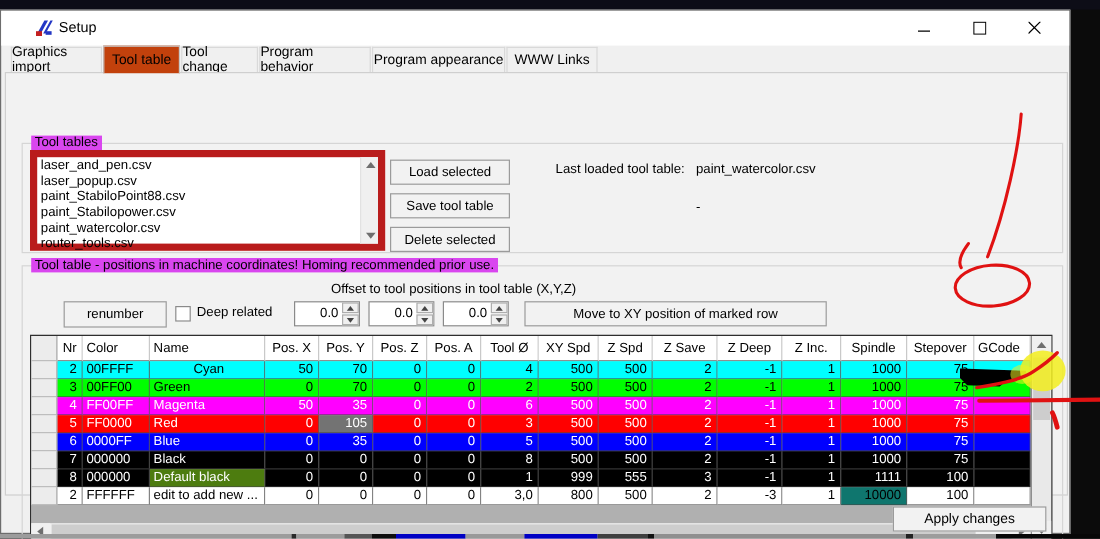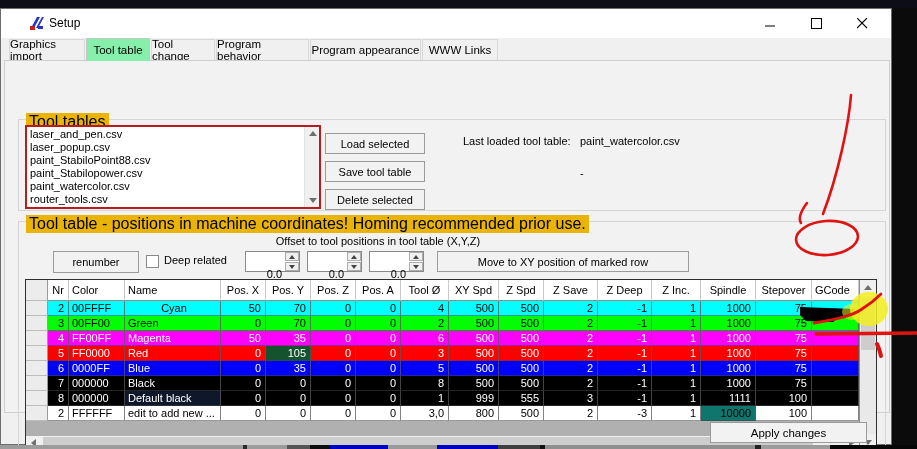--- a/index.html
+++ b/index.html
@@ -7,37 +7,37 @@
           font-family:"Liberation Sans",sans-serif;-webkit-font-smoothing:antialiased;}
   .abs{position:absolute;}
   
   #win{position:absolute;left:0;top:8px;width:892px;height:437px;background:#f0f0f0;border:1px solid #6d6d6d;box-sizing:border-box;}
   #titlebar{position:absolute;left:0;top:0;width:100%;height:29px;background:#ffffff;}
   #title-text{position:absolute;left:48px;top:7px;font-size:12px;color:#000;}
   .capbtn{position:absolute;top:0;width:46px;height:29px;display:flex;align-items:center;justify-content:center;cursor:default;}
   
   .tab{position:absolute;top:30px;height:21px;background:#f0f0f0;border:1px solid #d9d9d9;border-bottom:none;box-sizing:border-box;
        font-size:11.5px;color:#000;display:flex;align-items:center;justify-content:center;}
-  .tab.active{top:29px;height:23px;background:#86efac;border-color:#c6c6c6;z-index:3;}
+  .tab.active{top:29px;height:23px;background:#c2410c;border-color:#c6c6c6;z-index:3;}
   #tabpage{position:absolute;left:3px;top:51px;width:886px;height:353px;background:#f2f2f2;border:1px solid #cfcfcf;box-sizing:border-box;}
   
   .groupbox{position:absolute;border:1px solid #d5d5d5;box-sizing:border-box;}
-  .grouplabel{position:absolute;background:#eab308;font-size:16px;color:#000;padding:0 3px;white-space:nowrap;}
-  
-  #listbox{position:absolute;left:20px;top:64px;width:296px;height:84px;background:#fff;border:2px solid #b91c1c;box-sizing:border-box;}
+  .grouplabel{position:absolute;background:#d946ef;font-size:11px;color:#000;padding:0 3px;white-space:nowrap;}
+  
+  #listbox{position:absolute;left:20px;top:64px;width:296px;height:84px;background:#fff;border:6px solid #b91c1c;box-sizing:border-box;}
   .lb-item{font-size:11px;color:#000;line-height:13px;padding-left:3px;white-space:nowrap;}
   .sb-v{position:absolute;right:0;top:0;width:15px;height:100%;background:#f0f0f0;border-left:1px solid #e2e2e2;box-sizing:border-box;}
   .tri{width:0;height:0;position:absolute;}
   
   .btn{position:absolute;background:#f2f2f2;border:1px solid #9b9b9b;box-sizing:border-box;font-size:11px;color:#000;
        display:flex;align-items:center;justify-content:center;cursor:default;}
   .label{position:absolute;font-size:11px;color:#000;white-space:nowrap;}
   
   .spin{position:absolute;width:55px;height:21px;background:#fff;border:1px solid #8a8a8a;box-sizing:border-box;}
-  .spin .val{position:absolute;right:17px;top:16px;font-size:11px;color:#000;}
+  .spin .val{position:absolute;right:17px;top:3px;font-size:11px;color:#000;}
   .spin .arrows{position:absolute;right:0;top:0;width:14px;height:100%;}
   .spin .ar{position:absolute;right:0;width:14px;height:9px;background:#f0f0f0;border:1px solid #adadad;box-sizing:border-box;}
   
   #grid{position:absolute;left:20px;top:218px;width:852px;height:172px;background:#b0b0b0;border:1px solid #2e2e2e;box-sizing:border-box;}
   .gh-cell{position:absolute;top:0;height:21px;background:#fff;border-right:1px solid #c9c9c9;border-bottom:1px solid #8f8f8f;
            box-sizing:border-box;font-size:11px;color:#000;display:flex;align-items:center;}
   .g-cell{position:absolute;height:15px;border-right:1px solid rgba(90,90,90,.75);border-bottom:1px solid rgba(70,70,70,.55);
           box-sizing:border-box;font-size:11px;line-height:14px;white-space:nowrap;overflow:hidden;}
   .g-rowhdr{background:#ececec;border-right:1px solid #9a9a9a;border-bottom:1px solid #bdbdbd;}
   #vscroll{position:absolute;right:0;top:0;width:17px;height:170px;background:#e9e9e9;border-left:1px solid #8f8f8f;box-sizing:border-box;}
@@ -243,21 +243,21 @@
               <div class="g-cell" style="left: 572px; top: 51px; width: 54px; background: rgb(255, 0, 255); color: rgb(255, 255, 255); text-align: right; padding-right: 4px; padding-left: 0px;">-1</div>
               <div class="g-cell" style="left: 626px; top: 51px; width: 49px; background: rgb(255, 0, 255); color: rgb(255, 255, 255); text-align: right; padding-right: 4px; padding-left: 0px;">1</div>
               <div class="g-cell" style="left: 675px; top: 51px; width: 55px; background: rgb(255, 0, 255); color: rgb(255, 255, 255); text-align: right; padding-right: 4px; padding-left: 0px;">1000</div>
               <div class="g-cell" style="left: 730px; top: 51px; width: 56px; background: rgb(255, 0, 255); color: rgb(255, 255, 255); text-align: right; padding-right: 4px; padding-left: 0px;">75</div>
               <div class="g-cell" style="left: 786px; top: 51px; width: 47px; background: rgb(255, 0, 255); color: rgb(255, 255, 255); text-align: left; padding-right: 0px; padding-left: 3px;"></div>
               <div class="g-cell g-rowhdr" style="left: 0px; top: 66px; width: 22px;"></div>
               <div class="g-cell" style="left: 22px; top: 66px; width: 21px; background: rgb(255, 0, 0); color: rgb(255, 255, 255); text-align: right; padding-right: 4px; padding-left: 0px;">5</div>
               <div class="g-cell" style="left: 43px; top: 66px; width: 56px; background: rgb(255, 0, 0); color: rgb(255, 255, 255); text-align: left; padding-right: 0px; padding-left: 3px;">FF0000</div>
               <div class="g-cell" style="left: 99px; top: 66px; width: 96px; background: rgb(255, 0, 0); color: rgb(255, 255, 255); text-align: left; padding-right: 0px; padding-left: 3px;">Red</div>
               <div class="g-cell" style="left: 195px; top: 66px; width: 45px; background: rgb(255, 0, 0); color: rgb(255, 255, 255); text-align: right; padding-right: 4px; padding-left: 0px;">0</div>
-              <div class="g-cell" style="left: 240px; top: 66px; width: 45px; background: #14532d; color: rgb(255, 255, 255); text-align: right; padding-right: 4px; padding-left: 0px;">105</div>
+              <div class="g-cell" style="left: 240px; top: 66px; width: 45px; background: #737373; color: rgb(255, 255, 255); text-align: right; padding-right: 4px; padding-left: 0px;">105</div>
               <div class="g-cell" style="left: 285px; top: 66px; width: 45px; background: rgb(255, 0, 0); color: rgb(255, 255, 255); text-align: right; padding-right: 4px; padding-left: 0px;">0</div>
               <div class="g-cell" style="left: 330px; top: 66px; width: 45px; background: rgb(255, 0, 0); color: rgb(255, 255, 255); text-align: right; padding-right: 4px; padding-left: 0px;">0</div>
               <div class="g-cell" style="left: 375px; top: 66px; width: 48px; background: rgb(255, 0, 0); color: rgb(255, 255, 255); text-align: right; padding-right: 4px; padding-left: 0px;">3</div>
               <div class="g-cell" style="left: 423px; top: 66px; width: 50px; background: rgb(255, 0, 0); color: rgb(255, 255, 255); text-align: right; padding-right: 4px; padding-left: 0px;">500</div>
               <div class="g-cell" style="left: 473px; top: 66px; width: 45px; background: rgb(255, 0, 0); color: rgb(255, 255, 255); text-align: right; padding-right: 4px; padding-left: 0px;">500</div>
               <div class="g-cell" style="left: 518px; top: 66px; width: 54px; background: rgb(255, 0, 0); color: rgb(255, 255, 255); text-align: right; padding-right: 4px; padding-left: 0px;">2</div>
               <div class="g-cell" style="left: 572px; top: 66px; width: 54px; background: rgb(255, 0, 0); color: rgb(255, 255, 255); text-align: right; padding-right: 4px; padding-left: 0px;">-1</div>
               <div class="g-cell" style="left: 626px; top: 66px; width: 49px; background: rgb(255, 0, 0); color: rgb(255, 255, 255); text-align: right; padding-right: 4px; padding-left: 0px;">1</div>
               <div class="g-cell" style="left: 675px; top: 66px; width: 55px; background: rgb(255, 0, 0); color: rgb(255, 255, 255); text-align: right; padding-right: 4px; padding-left: 0px;">1000</div>
               <div class="g-cell" style="left: 730px; top: 66px; width: 56px; background: rgb(255, 0, 0); color: rgb(255, 255, 255); text-align: right; padding-right: 4px; padding-left: 0px;">75</div>
@@ -292,21 +292,21 @@
               <div class="g-cell" style="left: 473px; top: 96px; width: 45px; background: rgb(0, 0, 0); color: rgb(255, 255, 255); text-align: right; padding-right: 4px; padding-left: 0px;">500</div>
               <div class="g-cell" style="left: 518px; top: 96px; width: 54px; background: rgb(0, 0, 0); color: rgb(255, 255, 255); text-align: right; padding-right: 4px; padding-left: 0px;">2</div>
               <div class="g-cell" style="left: 572px; top: 96px; width: 54px; background: rgb(0, 0, 0); color: rgb(255, 255, 255); text-align: right; padding-right: 4px; padding-left: 0px;">-1</div>
               <div class="g-cell" style="left: 626px; top: 96px; width: 49px; background: rgb(0, 0, 0); color: rgb(255, 255, 255); text-align: right; padding-right: 4px; padding-left: 0px;">1</div>
               <div class="g-cell" style="left: 675px; top: 96px; width: 55px; background: rgb(0, 0, 0); color: rgb(255, 255, 255); text-align: right; padding-right: 4px; padding-left: 0px;">1000</div>
               <div class="g-cell" style="left: 730px; top: 96px; width: 56px; background: rgb(0, 0, 0); color: rgb(255, 255, 255); text-align: right; padding-right: 4px; padding-left: 0px;">75</div>
               <div class="g-cell" style="left: 786px; top: 96px; width: 47px; background: rgb(0, 0, 0); color: rgb(255, 255, 255); text-align: left; padding-right: 0px; padding-left: 3px;"></div>
               <div class="g-cell g-rowhdr" style="left: 0px; top: 111px; width: 22px;"></div>
               <div class="g-cell" style="left: 22px; top: 111px; width: 21px; background: rgb(0, 0, 0); color: rgb(255, 255, 255); text-align: right; padding-right: 4px; padding-left: 0px;">8</div>
               <div class="g-cell" style="left: 43px; top: 111px; width: 56px; background: rgb(0, 0, 0); color: rgb(255, 255, 255); text-align: left; padding-right: 0px; padding-left: 3px;">000000</div>
-              <div class="g-cell" style="left: 99px; top: 111px; width: 96px; background: #0f172a; color: rgb(255, 255, 255); text-align: left; padding-right: 0px; padding-left: 3px;">Default black</div>
+              <div class="g-cell" style="left: 99px; top: 111px; width: 96px; background: #4d7c0f; color: rgb(255, 255, 255); text-align: left; padding-right: 0px; padding-left: 3px;">Default black</div>
               <div class="g-cell" style="left: 195px; top: 111px; width: 45px; background: rgb(0, 0, 0); color: rgb(255, 255, 255); text-align: right; padding-right: 4px; padding-left: 0px;">0</div>
               <div class="g-cell" style="left: 240px; top: 111px; width: 45px; background: rgb(0, 0, 0); color: rgb(255, 255, 255); text-align: right; padding-right: 4px; padding-left: 0px;">0</div>
               <div class="g-cell" style="left: 285px; top: 111px; width: 45px; background: rgb(0, 0, 0); color: rgb(255, 255, 255); text-align: right; padding-right: 4px; padding-left: 0px;">0</div>
               <div class="g-cell" style="left: 330px; top: 111px; width: 45px; background: rgb(0, 0, 0); color: rgb(255, 255, 255); text-align: right; padding-right: 4px; padding-left: 0px;">0</div>
               <div class="g-cell" style="left: 375px; top: 111px; width: 48px; background: rgb(0, 0, 0); color: rgb(255, 255, 255); text-align: right; padding-right: 4px; padding-left: 0px;">1</div>
               <div class="g-cell" style="left: 423px; top: 111px; width: 50px; background: rgb(0, 0, 0); color: rgb(255, 255, 255); text-align: right; padding-right: 4px; padding-left: 0px;">999</div>
               <div class="g-cell" style="left: 473px; top: 111px; width: 45px; background: rgb(0, 0, 0); color: rgb(255, 255, 255); text-align: right; padding-right: 4px; padding-left: 0px;">555</div>
               <div class="g-cell" style="left: 518px; top: 111px; width: 54px; background: rgb(0, 0, 0); color: rgb(255, 255, 255); text-align: right; padding-right: 4px; padding-left: 0px;">3</div>
               <div class="g-cell" style="left: 572px; top: 111px; width: 54px; background: rgb(0, 0, 0); color: rgb(255, 255, 255); text-align: right; padding-right: 4px; padding-left: 0px;">-1</div>
               <div class="g-cell" style="left: 626px; top: 111px; width: 49px; background: rgb(0, 0, 0); color: rgb(255, 255, 255); text-align: right; padding-right: 4px; padding-left: 0px;">1</div>
@@ -348,21 +348,21 @@
             </div>
           <div class="thumb" style="left:1px;top:18px;width:14px;height:52px"></div>
           <div class="sb-btn" style="left:0;bottom:0;width:16px;height:16px">
               <i class="tri" style="left:4px;top:6px;border-left:4px solid transparent;border-right:4px solid transparent;border-top:5px solid #6f6f6f"></i>
             </div>
         </div>
       </div>
 
     </div>
 
-    <div class="btn" style="left:709px;top:413px;width:157px;height:21px;font-size:11.5px">Apply changes</div>
+    <div class="btn" style="left:743px;top:413px;width:128px;height:21px;font-size:11.5px">Apply changes</div>
   </div>
 
 
   <div id="strip-bottom">
       <div class="seg" style="left: 0px; width: 243px; background: rgb(156, 156, 156);"></div>
       <div class="seg" style="left: 243px; width: 4px; background: rgb(42, 42, 42);"></div>
       <div class="seg" style="left: 247px; width: 40px; background: rgb(156, 156, 156);"></div>
       <div class="seg" style="left: 287px; width: 23px; background: rgb(85, 85, 85);"></div>
       <div class="seg" style="left: 310px; width: 20px; background: rgb(13, 13, 13);"></div>
       <div class="seg" style="left: 330px; width: 58px; background: rgb(0, 0, 196);"></div>

